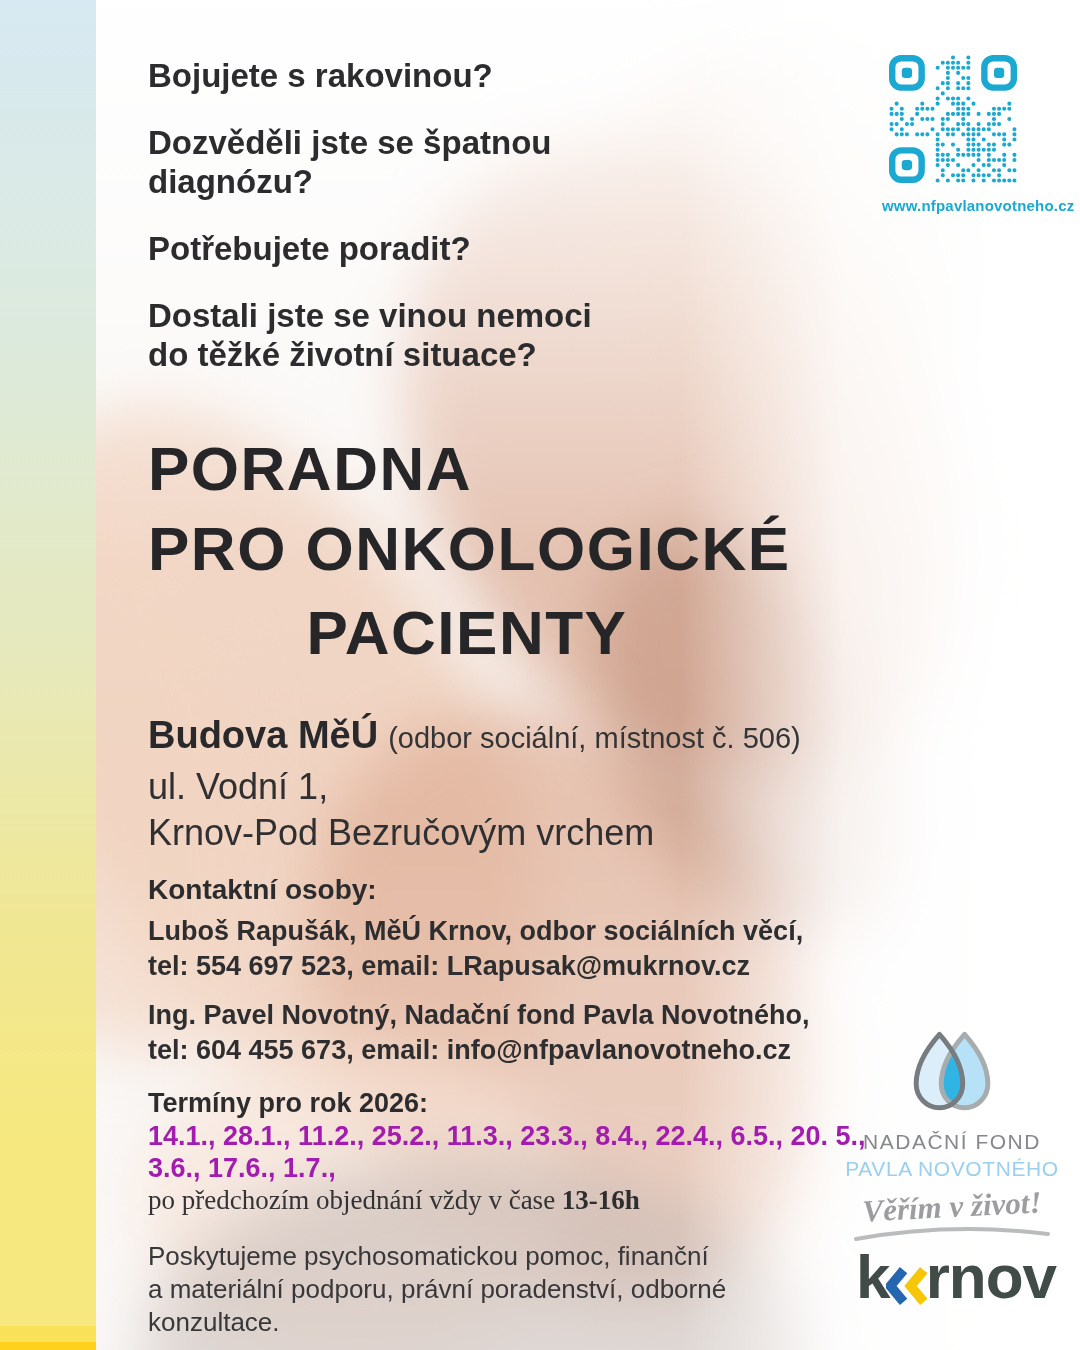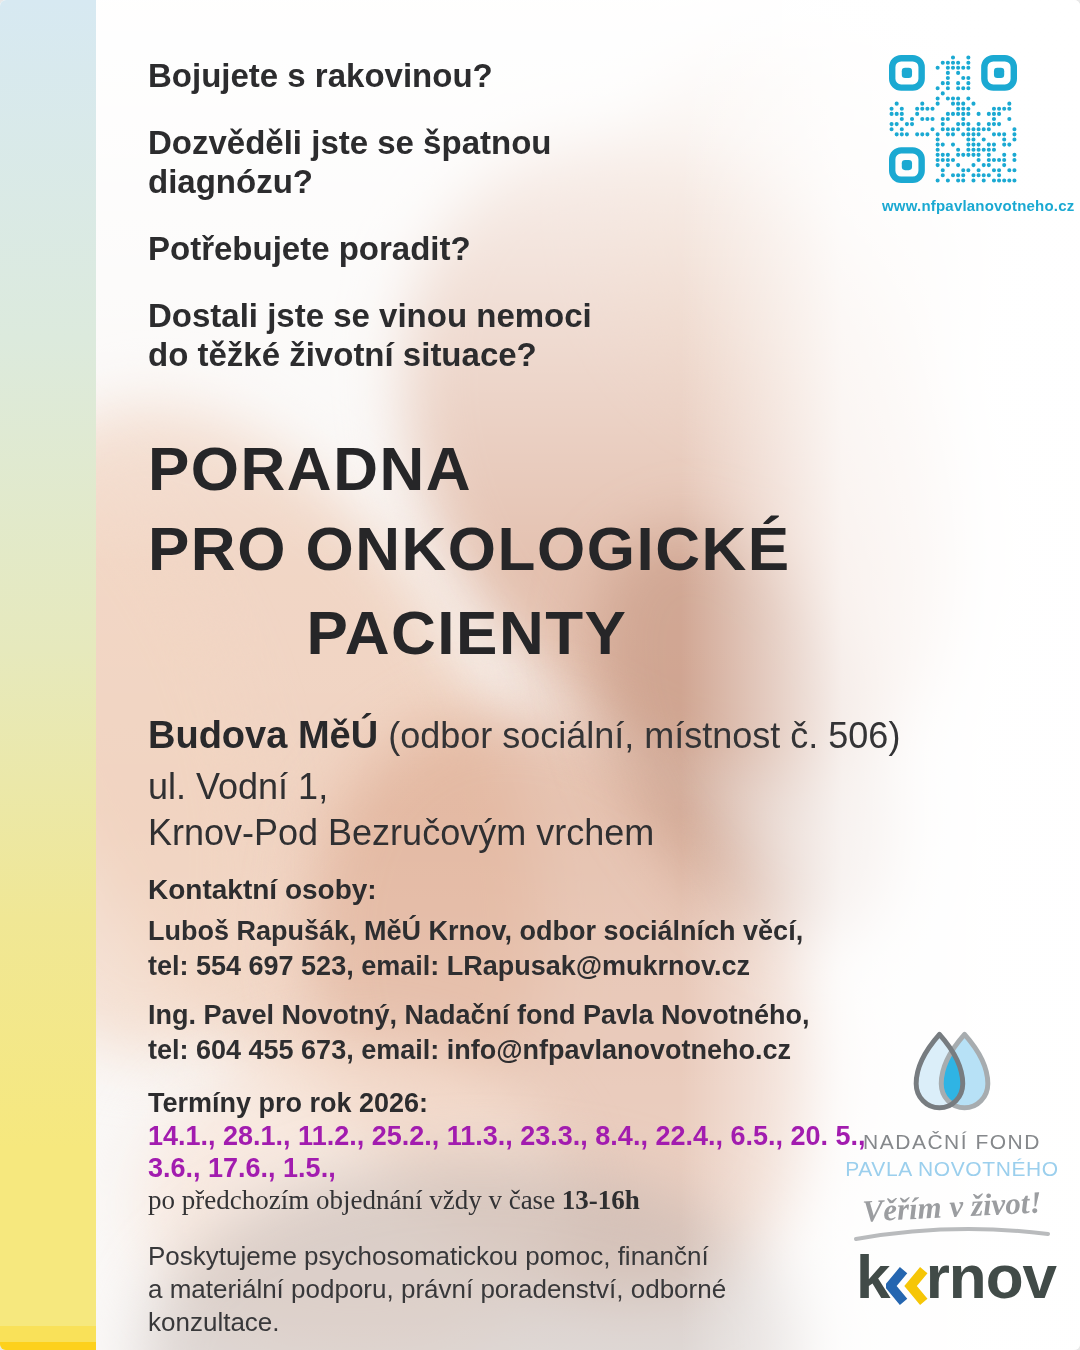--- a/index.html
+++ b/index.html
@@ -1,21 +1,20 @@
 <!DOCTYPE html>
 <html><head>
 <meta charset="utf-8">
 <style>
   html,body{margin:0;padding:0;background:#e8e8e8;}
   .poster{
     position:relative;width:1080px;height:1350px;overflow:hidden;
     background:#f8f5f3;
     font-family:"Liberation Sans",sans-serif;
     color:#2e2e30;
-    border-radius:6px;
   }
   
   .photo{position:absolute;inset:0;}
   .blob{position:absolute;border-radius:50%;filter:blur(30px);}
   .b1{left:430px;top:110px;width:520px;height:690px;background:rgba(213,158,130,.75);transform:rotate(-32deg);}
   .b2{left:610px;top:30px;width:380px;height:390px;background:rgba(224,178,152,.6);transform:rotate(-20deg);}
   .b3{left:60px;top:370px;width:430px;height:790px;background:rgba(236,196,172,.82);transform:rotate(-28deg);}
   .b4{left:-90px;top:420px;width:330px;height:650px;background:rgba(240,206,184,.72);transform:rotate(-18deg);}
   .b5{left:330px;top:690px;width:480px;height:630px;background:rgba(219,165,137,.72);transform:rotate(-30deg);}
   .b6{left:620px;top:510px;width:260px;height:450px;background:rgba(178,120,93,.5);transform:rotate(-28deg);}
@@ -33,21 +32,21 @@
   
   .abs{position:absolute;}
   .questions{left:148px;top:56px;width:650px;}
   .q{font-size:33px;font-weight:700;line-height:39px;color:#2c2c2e;margin-bottom:28px;white-space:nowrap;}
   .title-line{position:absolute;font-size:62px;font-weight:800;letter-spacing:1.5px;color:#262628;line-height:1;white-space:nowrap;}
   .t1{left:148px;top:438px;}
   .t2{left:148px;top:518px;}
   .t3{left:148px;top:602px;width:638px;text-align:center;}
   .venue-1{left:148px;top:714px;white-space:nowrap;}
   .venue-b{font-size:38px;font-weight:800;color:#29292b;}
-  .venue-note{font-size:36px;font-weight:400;color:#343436;margin-left:10px;}
+  .venue-note{font-size:29px;font-weight:400;color:#343436;margin-left:10px;}
   .venue-2{left:148px;top:766px;font-size:36px;font-weight:400;color:#303032;white-space:nowrap;}
   .venue-3{left:148px;top:812px;font-size:36px;font-weight:400;color:#303032;white-space:nowrap;}
   .sec-h{font-size:28px;font-weight:700;color:#2c2c2e;white-space:nowrap;}
   .contacts-h{left:148px;top:874px;}
   .person{font-size:27px;font-weight:700;line-height:35px;color:#2e2e30;white-space:nowrap;}
   .p1{left:148px;top:914px;}
   .p2{left:148px;top:998px;}
   .terms-h{left:148px;top:1088px;font-size:27px;}
   .dates{font-size:27px;font-weight:700;color:#a21caf;white-space:nowrap;}
   .d1{left:148px;top:1121px;}
@@ -152,21 +151,21 @@
     <div>Luboš Rapušák, MěÚ Krnov, odbor sociálních věcí,</div>
     <div>tel: 554 697 523, email: LRapusak@mukrnov.cz</div>
   </div>
   <div class="abs person p2">
     <div>Ing. Pavel Novotný, Nadační fond Pavla Novotného,</div>
     <div>tel: 604 455 673, email: info@nfpavlanovotneho.cz</div>
   </div>
 
   <div class="abs sec-h terms-h">Termíny pro rok 2026:</div>
   <div class="abs dates d1">14.1., 28.1., 11.2., 25.2., 11.3., 23.3., 8.4., 22.4., 6.5., 20. 5.,</div>
-  <div class="abs dates d2">3.6., 17.6., 1.5.,</div>
+  <div class="abs dates d2">3.6., 17.6., 1.7.,</div>
   <div class="abs note">
     <span>po předchozím objednání vždy v čase </span><b>13-16h</b>
   </div>
 
   <div class="abs services">
     <div>Poskytujeme psychosomatickou pomoc, finanční</div>
     <div>a materiální podporu, právní poradenství, odborné</div>
     <div>konzultace.</div>
   </div>
 

